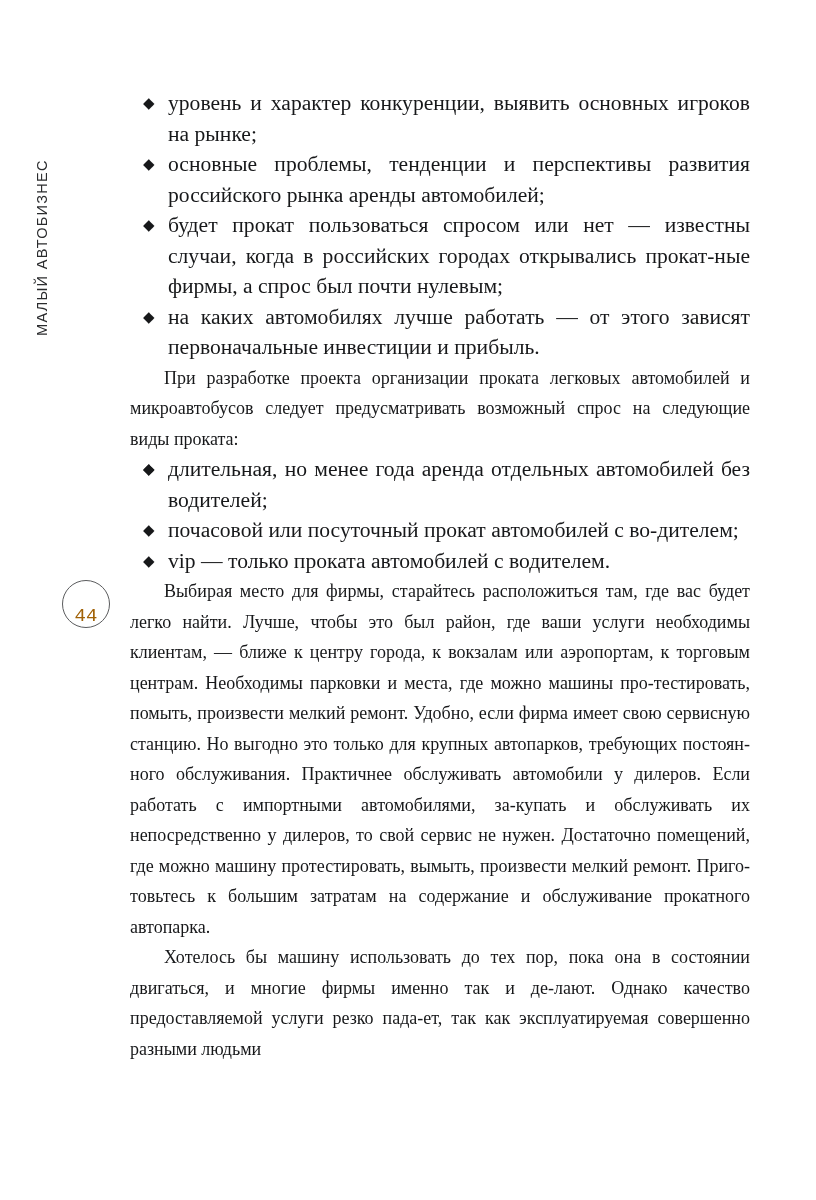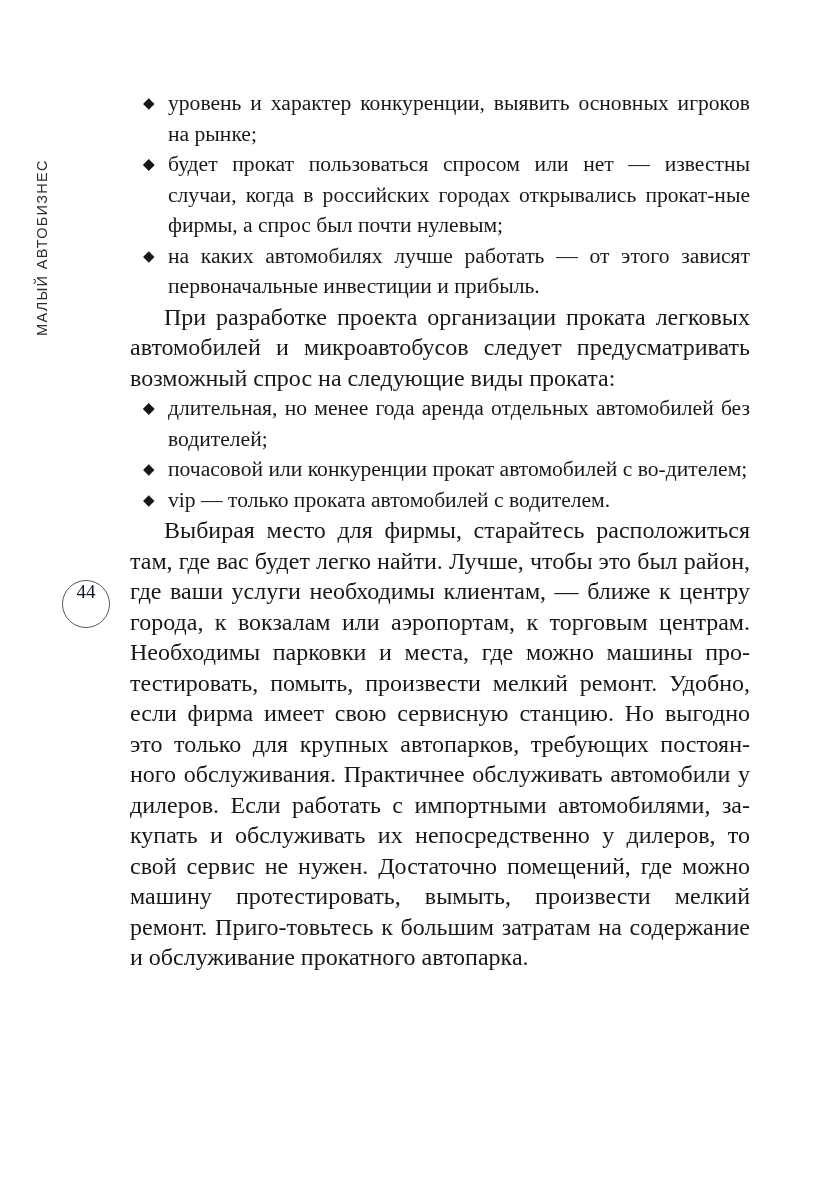--- a/index.html
+++ b/index.html
@@ -36,25 +36,25 @@
   
   .folio {
     position: absolute;
     left: 62px;
     top: 580px;
     width: 46px;
     height: 46px;
     border: 1.4px solid #5a5b5d;
     border-radius: 50%;
     display: flex;
-    align-items: flex-start;
+    align-items: flex-end;
     justify-content: center;
-    font-family: Liberation Serif, serif;
+    font-family: Liberation Mono, monospace;
     font-size: 19px;
-    color: #0f172a;
+    color: #a16207;
   }
 
   
   .text-column {
     position: absolute;
     left: 130px;
     top: 88px;
     width: 620px;
   }
 
@@ -76,21 +76,21 @@
     position: absolute;
     left: 13px;
     top: 0;
     font-size: 15px;
     line-height: 30.5px;
     color: #17181a;
   }
 
   p.body {
     margin: 0;
-    font-size: 24px;
+    font-size: 18px;
     line-height: 30.5px;
     text-align: justify;
     text-justify: inter-word;
     text-indent: 34px;
     hyphens: manual;
   }
 </style>
 </head>
 <body>
 
@@ -104,20 +104,21 @@
 
   <div class="text-column">
 
     <ul class="bullet-list">
       <li>
         <span class="marker">◆</span>
         <span>уровень и характер конкуренции, выявить основных игроков на рынке;</span>
       </li>
       <li>
         <span class="marker">◆</span>
+        <span>основные проблемы, тенденции и перспективы развития российского рынка аренды автомобилей;</span>
       </li>
       <li>
         <span class="marker">◆</span>
         <span>будет прокат пользоваться спросом или нет — известны случаи, когда в российских городах открывались прокат-ные фирмы, а спрос был почти нулевым;</span>
       </li>
       <li>
         <span class="marker">◆</span>
         <span>на каких автомобилях лучше работать — от этого зависят первоначальные инвестиции и прибыль.</span>
       </li>
     </ul>
@@ -127,25 +128,26 @@
     <ul class="bullet-list">
       <li>
         <span class="marker">◆</span>
       </li>
       <li>
         <span class="marker">◆</span>
         <span>длительная, но менее года аренда отдельных автомобилей без водителей;</span>
       </li>
       <li>
         <span class="marker">◆</span>
-        <span>почасовой или конкуренции прокат автомобилей с во-дителем;</span>
+        <span>почасовой или посуточный прокат автомобилей с во-дителем;</span>
       </li>
       <li>
         <span class="marker">◆</span>
         <span>vip — только проката автомобилей с водителем.</span>
       </li>
     </ul>
 
     <p class="body">Выбирая место для фирмы, старайтесь расположиться там, где вас будет легко найти. Лучше, чтобы это был район, где ваши услуги необходимы клиентам, — ближе к центру города, к вокзалам или аэропортам, к торговым центрам. Необходимы парковки и места, где можно машины про-тестировать, помыть, произвести мелкий ремонт. Удобно, если фирма имеет свою сервисную станцию. Но выгодно это только для крупных автопарков, требующих постоян-ного обслуживания. Практичнее обслуживать автомобили у дилеров. Если работать с импортными автомобилями, за-купать и обслуживать их непосредственно у дилеров, то свой сервис не нужен. Достаточно помещений, где можно машину протестировать, вымыть, произвести мелкий ремонт. Приго-товьтесь к большим затратам на содержание и обслуживание прокатного автопарка.</p>
 
+    <p class="body">Хотелось бы машину использовать до тех пор, пока она в состоянии двигаться, и многие фирмы именно так и де-лают. Однако качество предоставляемой услуги резко пада-ет, так как эксплуатируемая совершенно разными людьми</p>
 
   </div>
 </div>
 
 </body></html>

